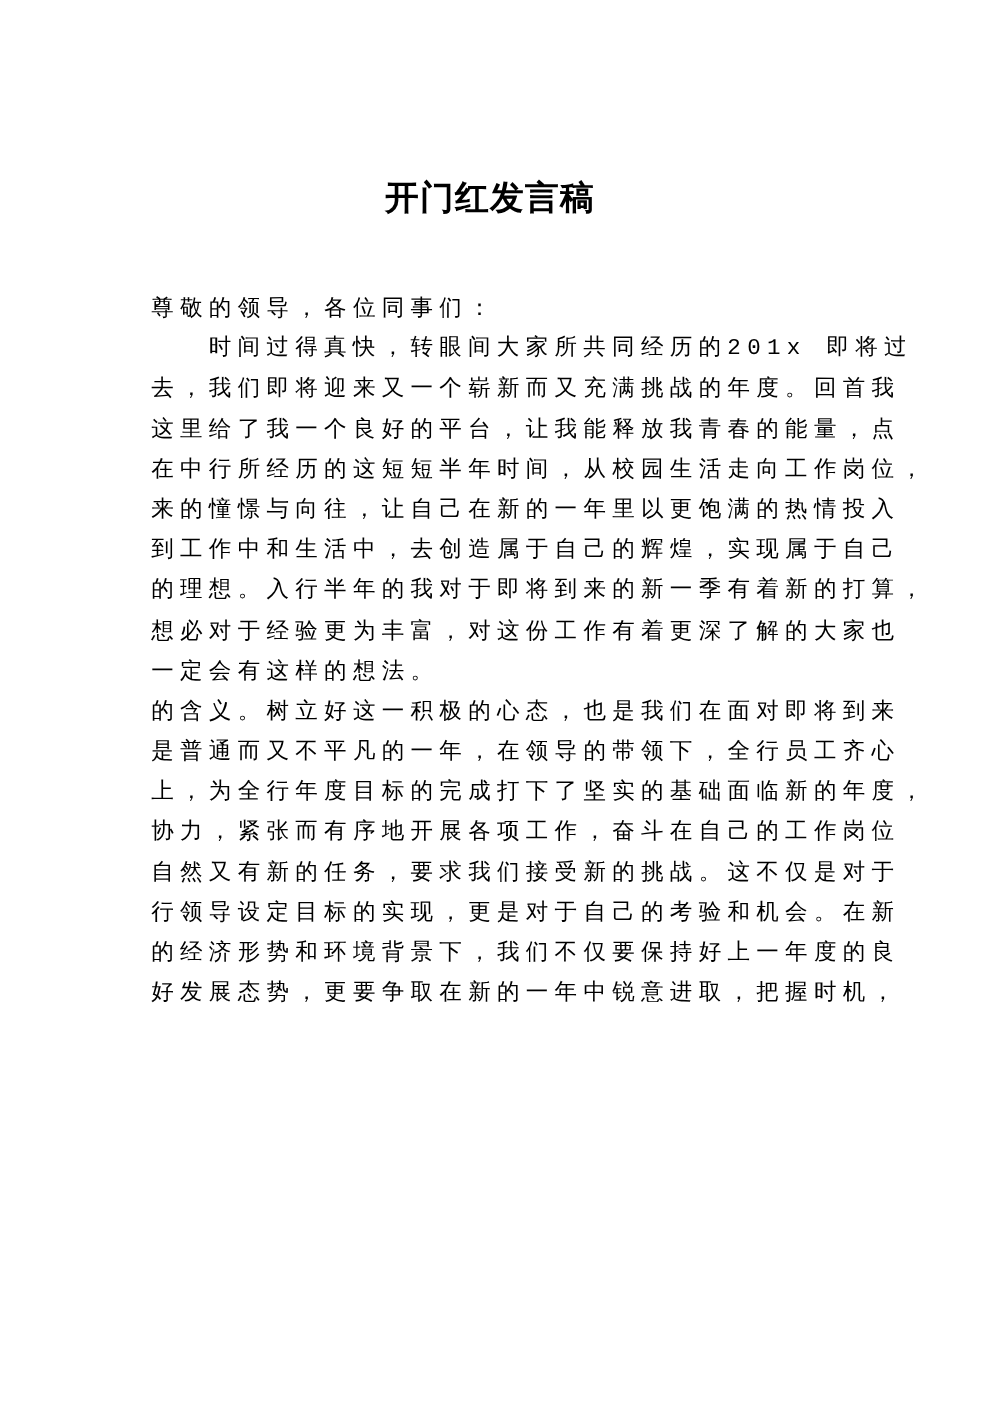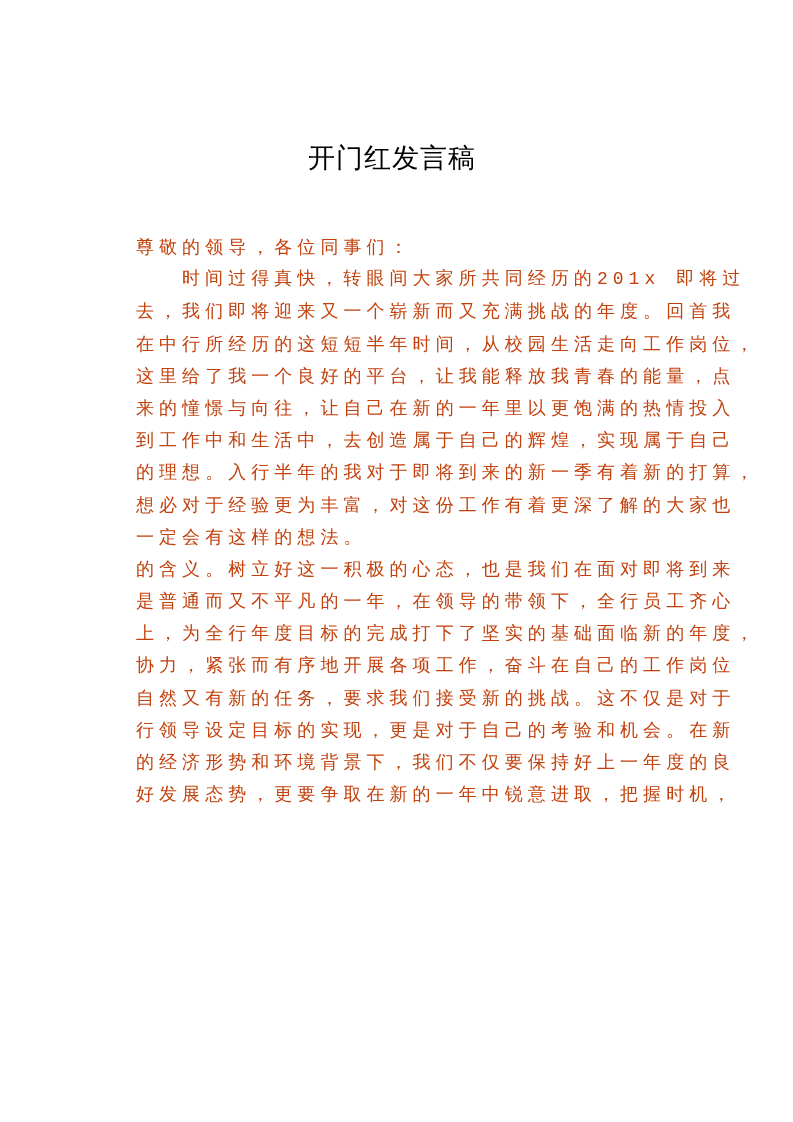--- a/index.html
+++ b/index.html
@@ -1,25 +1,25 @@
 <!DOCTYPE html>
 <html><head>
 <meta charset="utf-8">
 <style>
   html, body { margin: 0; padding: 0; background: #ffffff; }
   body { width: 793px; height: 1122px; position: relative; overflow: hidden; }
   .page { position: absolute; left: 0; top: 0; width: 793px; height: 1122px; background: #fff; }
   .title {
     position: absolute; left: 0; width: 784px; top: 140px;
     text-align: center; font-family: "DejaVu Sans", sans-serif;
-    font-weight: normal; font-size: 27px; color: #000; letter-spacing: 1px;
+    font-weight: bold; font-size: 27px; color: #000; letter-spacing: 1px;
   }
   .body {
-    position: absolute; left: 136px; top: 231px; width: 556px;
-    font-family: "DejaVu Serif", serif; font-size: 18px; color: #c2410c;
+    position: absolute; left: 121px; top: 231px; width: 556px;
+    font-family: "DejaVu Serif", serif; font-size: 18px; color: #000000;
     line-height: 32.2px;
   }
   .line {
     display: block; height: 32.2px; white-space: nowrap;
     letter-spacing: 5.05px; text-align: justify; text-align-last: justify;
   }
   .line.last { text-align-last: left; }
   .indent { padding-left: 46px; font-family: Liberation Mono, monospace; }
 </style>
 </head>
@@ -27,22 +27,22 @@
 
 <div class="page">
   <div class="title">开门红发言稿</div>
 
   <div class="body">
     <span class="line last">尊敬的领导，各位同事们：</span>
 
     <div>
       <span class="line indent">时间过得真快，转眼间大家所共同经历的201x 即将过</span>
       <span class="line">去，我们即将迎来又一个崭新而又充满挑战的年度。回首我</span>
+      <span class="line">这里给了我一个良好的平台，让我能释放我青春的能量，点</span>
       <span class="line">在中行所经历的这短短半年时间，从校园生活走向工作岗位，</span>
-      <span class="line">这里给了我一个良好的平台，让我能释放我青春的能量，点</span>
       <span class="line">来的憧憬与向往，让自己在新的一年里以更饱满的热情投入</span>
       <span class="line">到工作中和生活中，去创造属于自己的辉煌，实现属于自己</span>
       <span class="line">的理想。入行半年的我对于即将到来的新一季有着新的打算，</span>
       <span class="line">想必对于经验更为丰富，对这份工作有着更深了解的大家也</span>
       <span class="line last">一定会有这样的想法。</span>
     </div>
 
     <div>
       <span class="line">的含义。树立好这一积极的心态，也是我们在面对即将到来</span>
       <span class="line">是普通而又不平凡的一年，在领导的带领下，全行员工齐心</span>

